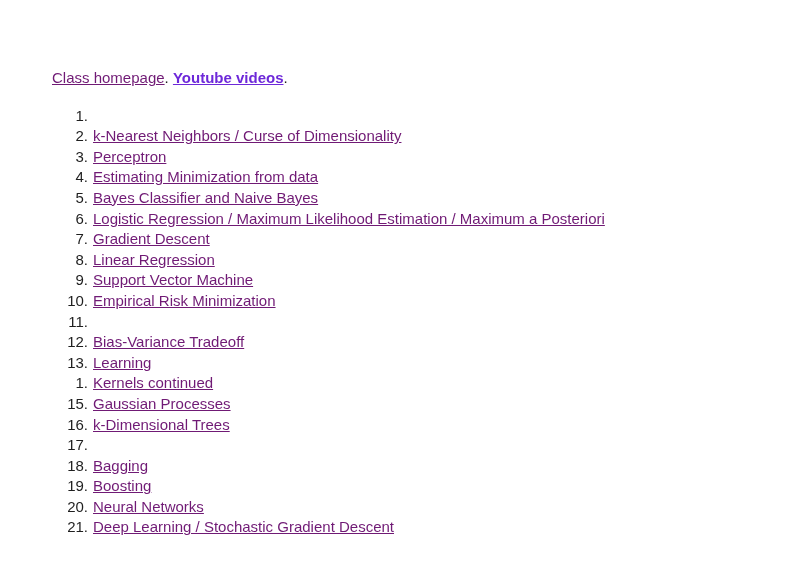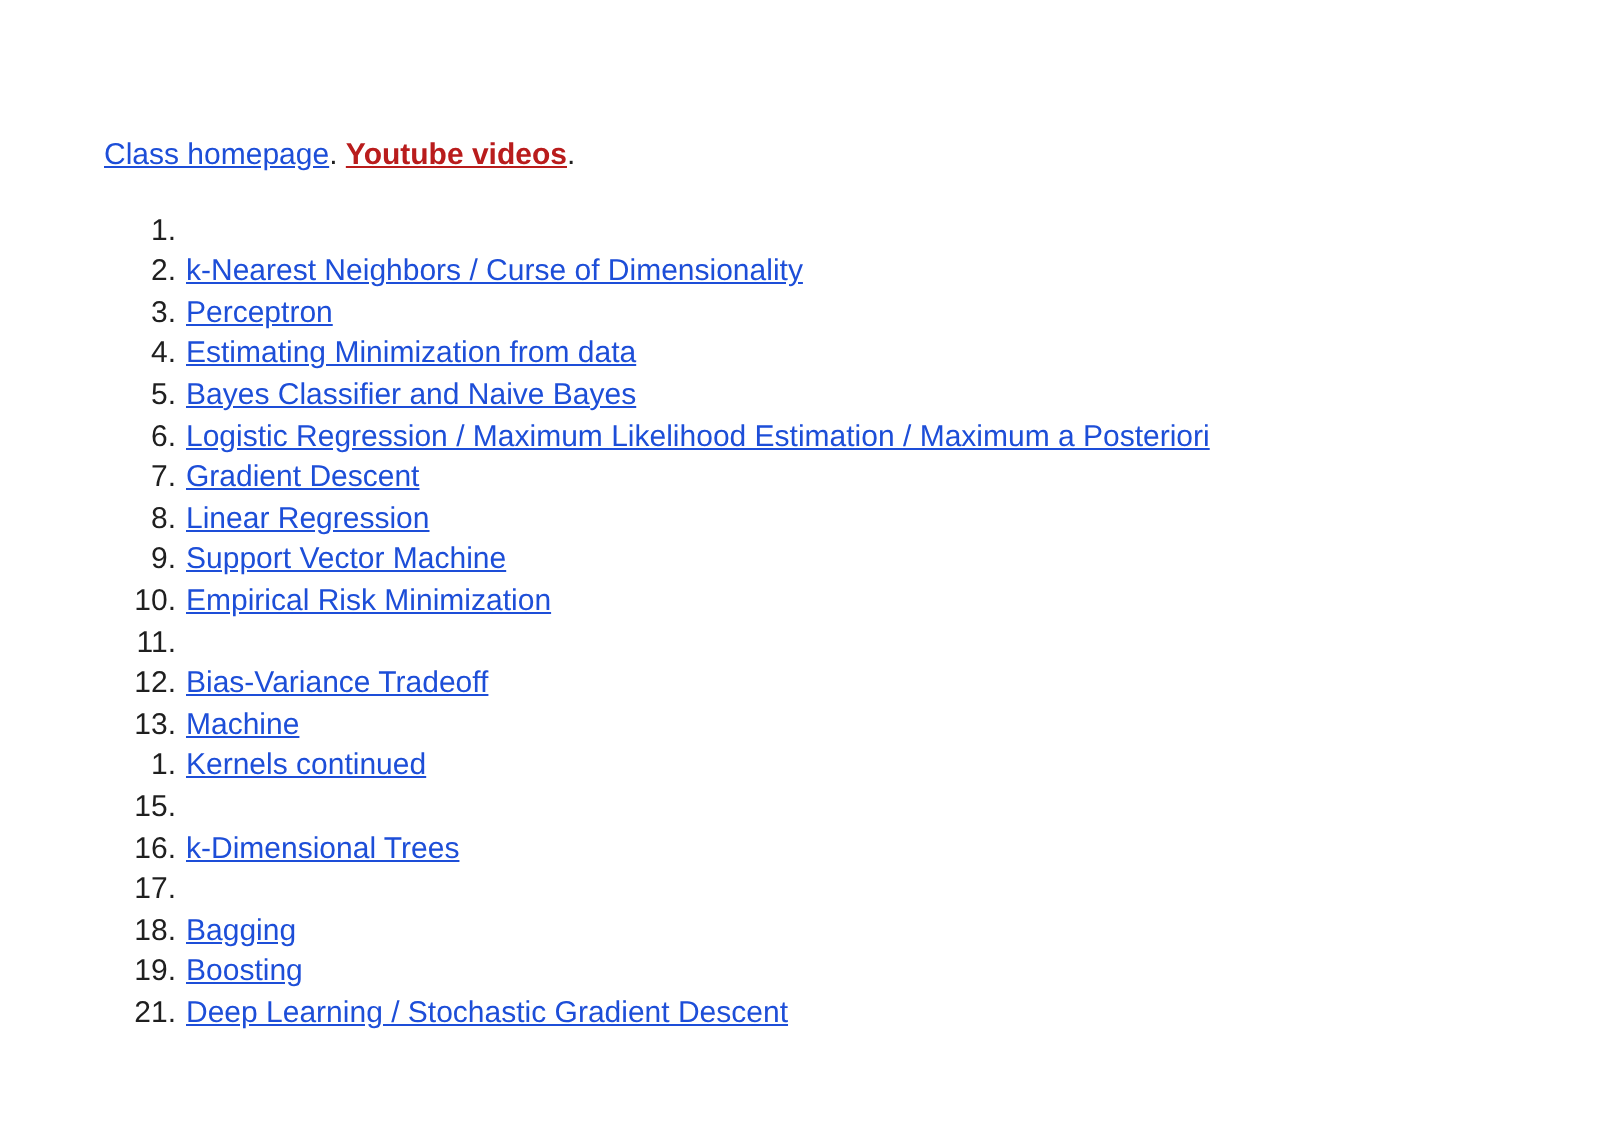--- a/index.html
+++ b/index.html
@@ -17,26 +17,26 @@
     box-sizing: border-box;
     width: 800px;
     height: 567px;
     padding: 68px 10px 0 52px;
   }
   .header {
     margin: 0;
     line-height: 20.6px;
   }
   a.link {
-    color: #1d4ed8;
+    color: #701a75;
     text-decoration: underline;
     cursor: pointer;
   }
   a.link.visited {
-    color: #b91c1c;
+    color: #6d28d9;
     margin-top: 21px;
   }
   .bold {
     font-weight: bold;
   }
   .plain-text {
     color: #1f1f1f;
   }
   ol.lecture-list {
     list-style: none;
@@ -102,42 +102,47 @@
       </li>
       <li>
         <span class="num">11.</span>
       </li>
       <li>
         <span class="num">12.</span>
         <a href="#" class="link">Bias-Variance Tradeoff</a>
       </li>
       <li>
         <span class="num">13.</span>
-        <a href="#" class="link">Machine</a>
+        <a href="#" class="link">Learning</a>
       </li>
       <li>
         <span class="num">1.</span>
         <a href="#" class="link">Kernels continued</a>
       </li>
       <li>
         <span class="num">15.</span>
+        <a href="#" class="link">Gaussian Processes</a>
       </li>
       <li>
         <span class="num">16.</span>
         <a href="#" class="link">k-Dimensional Trees</a>
       </li>
       <li>
         <span class="num">17.</span>
       </li>
       <li>
         <span class="num">18.</span>
         <a href="#" class="link">Bagging</a>
       </li>
       <li>
         <span class="num">19.</span>
         <a href="#" class="link">Boosting</a>
       </li>
       <li>
+        <span class="num">20.</span>
+        <a href="#" class="link">Neural Networks</a>
+      </li>
+      <li>
         <span class="num">21.</span>
         <a href="#" class="link">Deep Learning / Stochastic Gradient Descent</a>
       </li>
     </ol>
 </div>
 
 </body></html>

